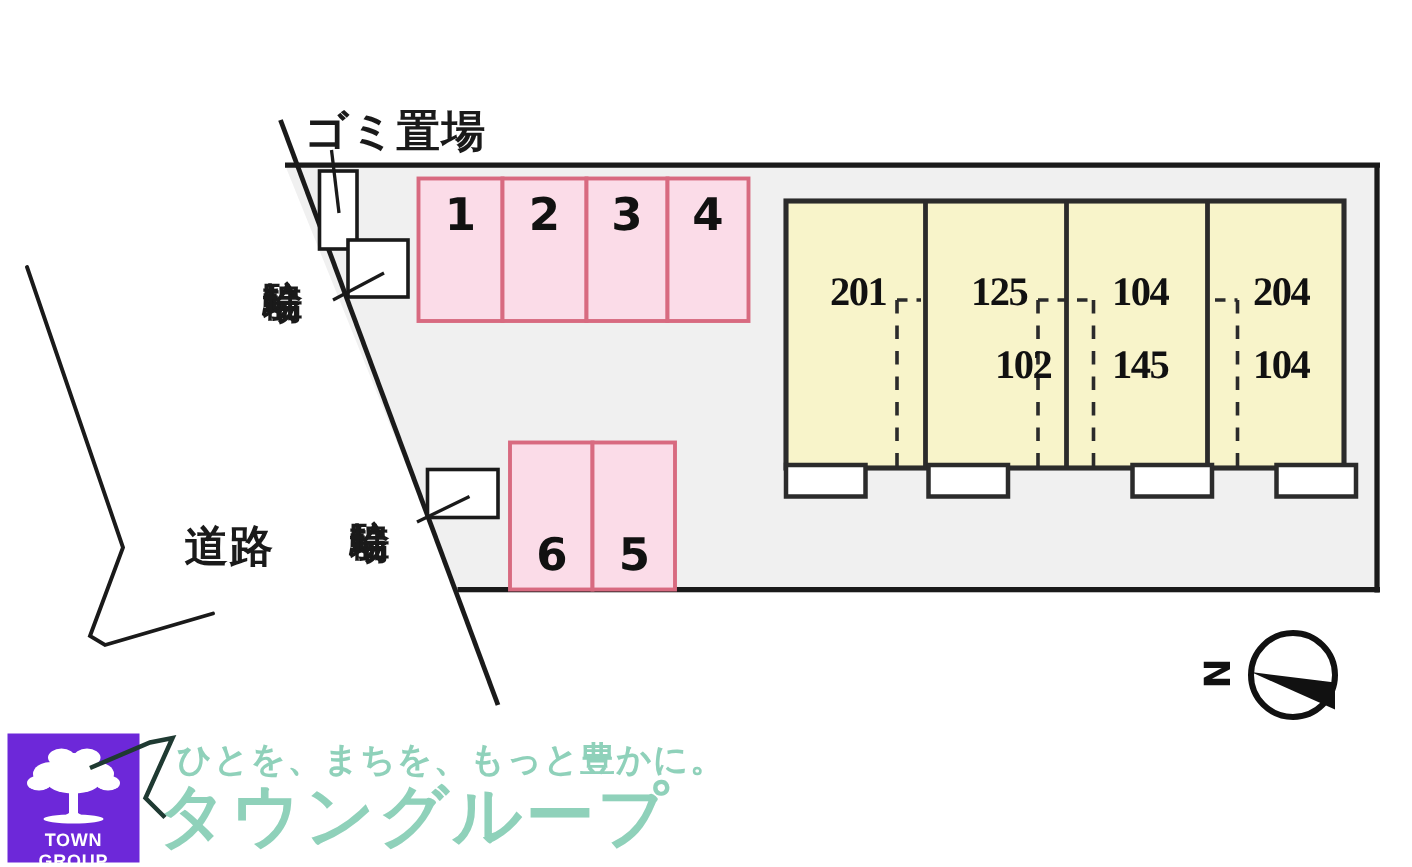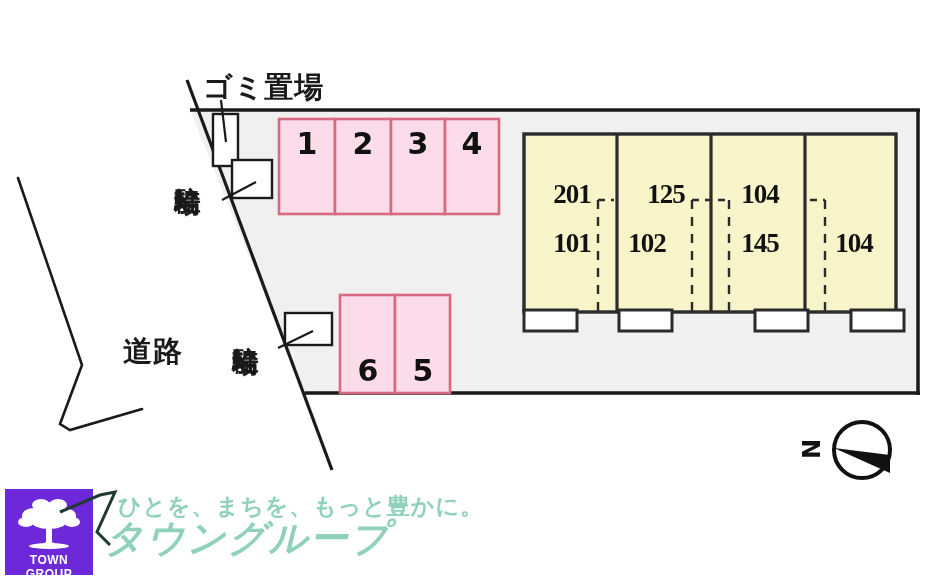--- a/index.html
+++ b/index.html
@@ -46,21 +46,21 @@
     font-weight: 700;
     color: #1a1a1a;
     writing-mode: vertical-rl;
     text-orientation: upright;
     letter-spacing: 2px;
     line-height: 1;
   }
 
   #lbl-gomi   { left: 203px; top: 68px;  font-size: 29px; }
   #lbl-chusha { left: 338px; top: 231px; font-size: 29px; }
-  #lbl-douro  { left: 123px; top: 332px; font-size: 29px; }
+  #lbl-douro  { left: 123px; top: 345px; font-size: 29px; }
 
   #lbl-chrin1 { left: 175px; top: 165px; font-size: 26px; }
   #lbl-chrin2 { left: 233px; top: 325px; font-size: 26px; }
 
   
   .stall-num {
     position: absolute;
     font-family: "DejaVu Sans", "Liberation Sans", sans-serif;
     font-weight: 700;
     font-size: 30px;
@@ -133,27 +133,26 @@
     font-weight: 700;
     color: #8fd1ba;
     letter-spacing: 1px;
     white-space: nowrap;
     font-family: "DejaVu Sans", sans-serif;
   }
   #brand {
     position: absolute;
     left: 105px;
     top: 26px;
-    font-size: 38px;
+    font-size: 46px;
     font-weight: 700;
     color: #8fd1ba;
     letter-spacing: 2px;
     white-space: nowrap;
     font-family: "DejaVu Sans", sans-serif;
-    font-style: italic;
   }
 </style>
 </head>
 <body>
 
 <div id="root">
 
   <svg id="plan" viewBox="0 0 941 578">
 
     <polygon points="190,110 920,110 920,395 305,395" fill="#f0f0f0" stroke="none"></polygon>
@@ -225,23 +224,23 @@
   <div class="stall-num" style="left:343px; top:126px;">2</div>
   <div class="stall-num" style="left:398px; top:126px;">3</div>
   <div class="stall-num" style="left:452px; top:126px;">4</div>
 
   <div class="stall-num" style="left:348px; top:353px;">6</div>
   <div class="stall-num" style="left:403px; top:353px;">5</div>
 
   <div class="unit-num" style="left:529px; top:179px;">201</div>
   <div class="unit-num" style="left:623px; top:179px;">125</div>
   <div class="unit-num" style="left:717px; top:179px;">104</div>
-
-  <div class="unit-num" style="left:529px; top:228px;">101</div>
-  <div class="unit-num" style="left:604px; top:228px;">102</div>
+  <div class="unit-num" style="left:811px; top:179px;">204</div>
+
+  <div class="unit-num" style="left:639px; top:228px;">102</div>
   <div class="unit-num" style="left:717px; top:228px;">145</div>
   <div class="unit-num" style="left:811px; top:228px;text-align:center;">104</div>
 
   <svg id="compass" viewBox="0 0 110 70">
     <circle cx="62" cy="35" r="28" fill="#ffffff" stroke="#111111" stroke-width="4"></circle>
 
     <path d="M34,33 L90,40 L90,58 Z" fill="#111111"></path>
 
     <g transform="translate(20,34) rotate(-90)">
       <text x="0" y="0" text-anchor="middle" font-family="DejaVu Sans, Liberation Sans, sans-serif" font-size="24" font-weight="700" fill="#111111">N</text>

